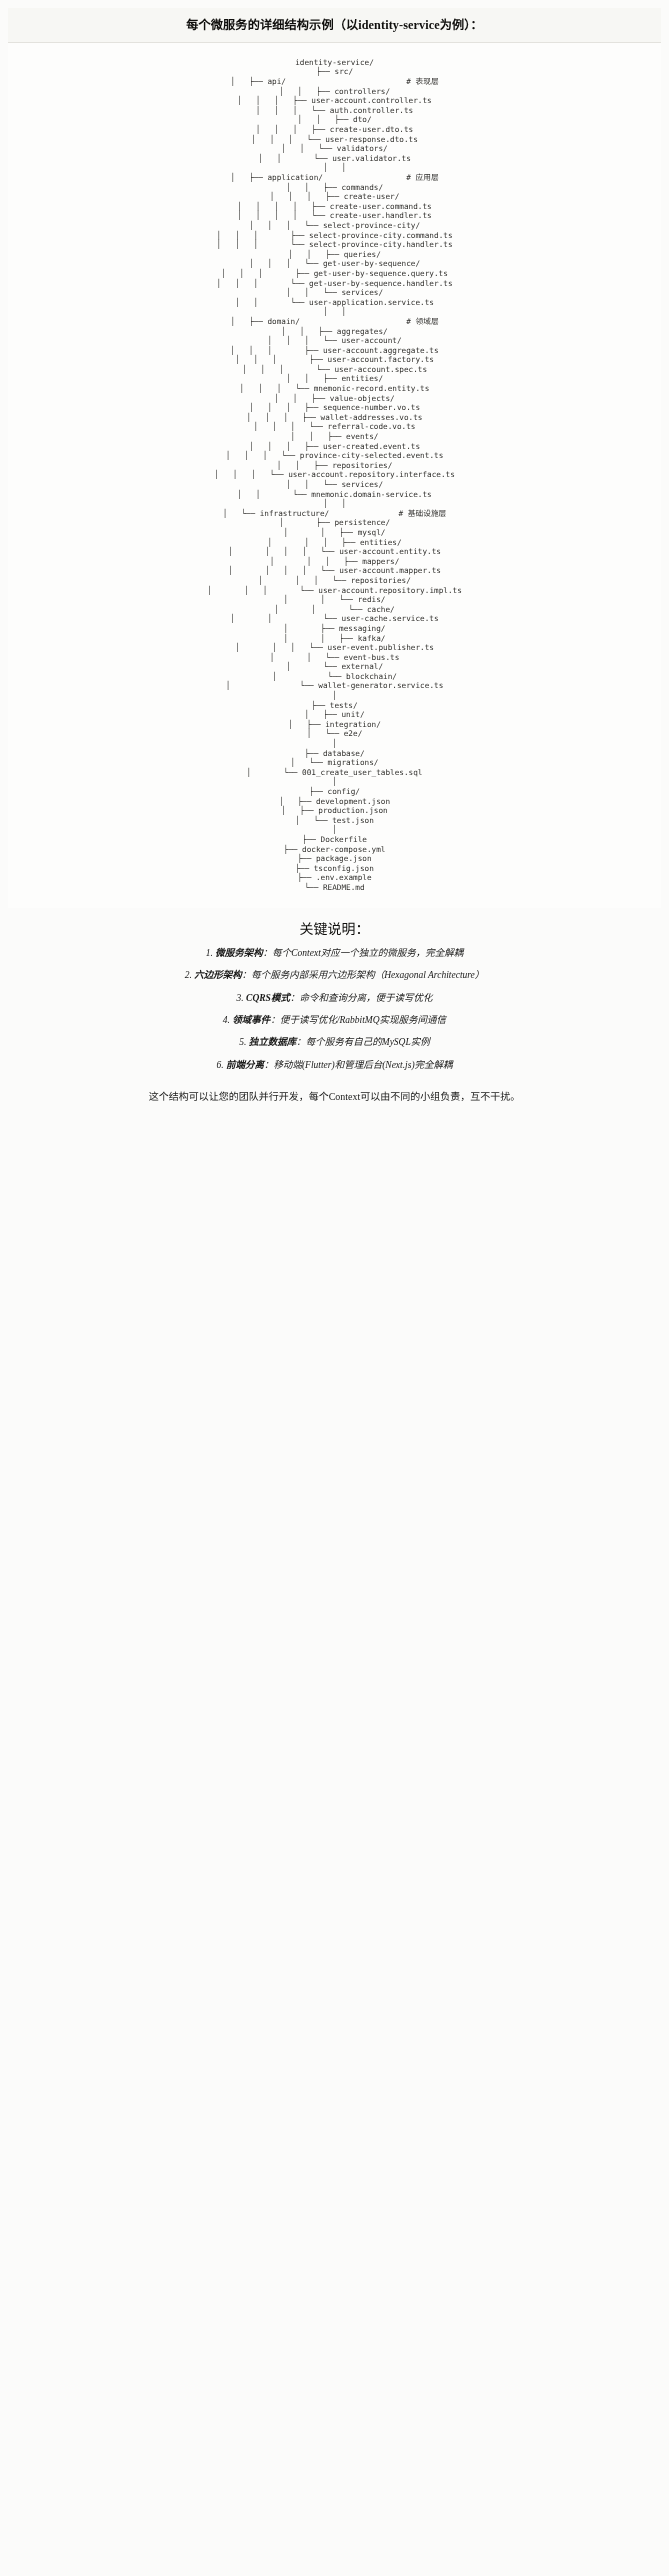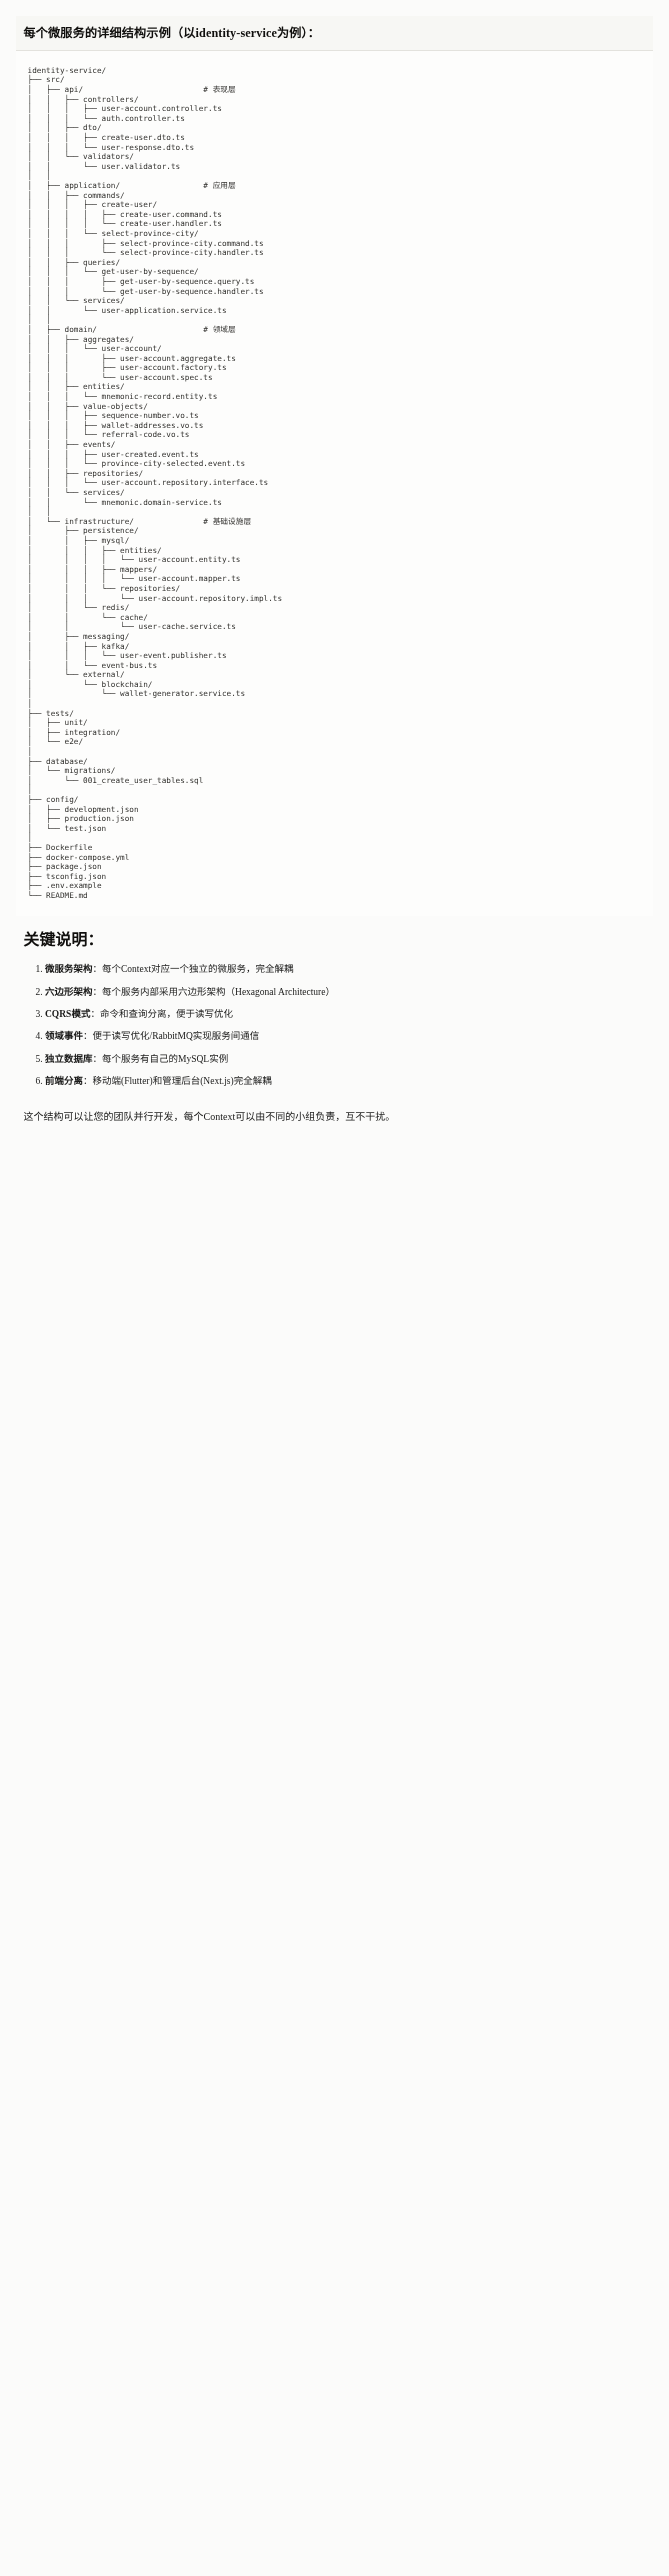--- a/index.html
+++ b/index.html
@@ -11,21 +11,22 @@
   body {
     width: 669px;
     font-family: "Liberation Sans", sans-serif;
     color: #1a1a19;
     -webkit-font-smoothing: antialiased;
   }
   .page {
     width: 669px;
     box-sizing: border-box;
     background: #fbfbfa;
-    padding: 16px;
+    padding: 8px;
+    text-align: center;
   }
 
   
   .doc-heading {
     font-family: "Liberation Serif", serif;
     font-weight: bold;
     font-size: 12.2px;
     line-height: 1.45;
     color: #100f0d;
     padding: 8.8px 7.5px 7.5px 7.5px;
@@ -58,30 +59,31 @@
     overflow-x: visible;
   }
 
   
   .notes {
     background: #fbfbfa;
     padding: 10px 7.5px 6.3px 7.5px;
   }
   .notes h3 {
     font-family: "Liberation Serif", serif;
-    font-weight: bold;
-    font-size: 16px;
+    font-weight: normal;
+    font-size: 14px;
     margin: 0 0 7.5px 0;
     color: #100f0d;
   }
   ol.key-list {
-    margin: 12px;
+    margin: 4px;
     padding: 0;
     list-style: none;
     counter-reset: keyitem;
+    font-style: italic;
   }
   ol.key-list > li {
     font-family: "Liberation Serif", serif;
     font-size: 9.5px;
     line-height: 1.5;
     color: #1a1a19;
     margin: 0 0 8.1px 0;
     counter-increment: keyitem;
   }
   ol.key-list > li::before {

